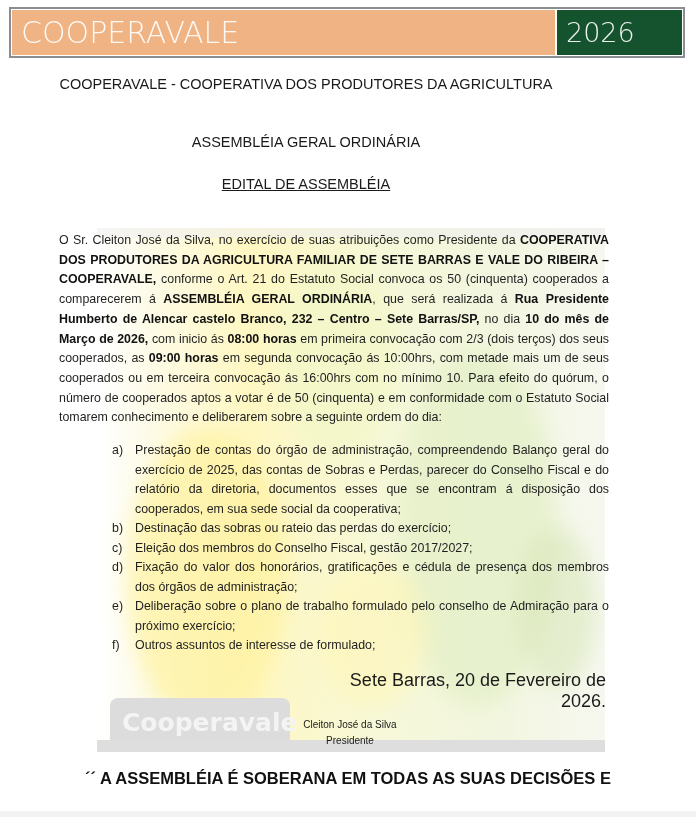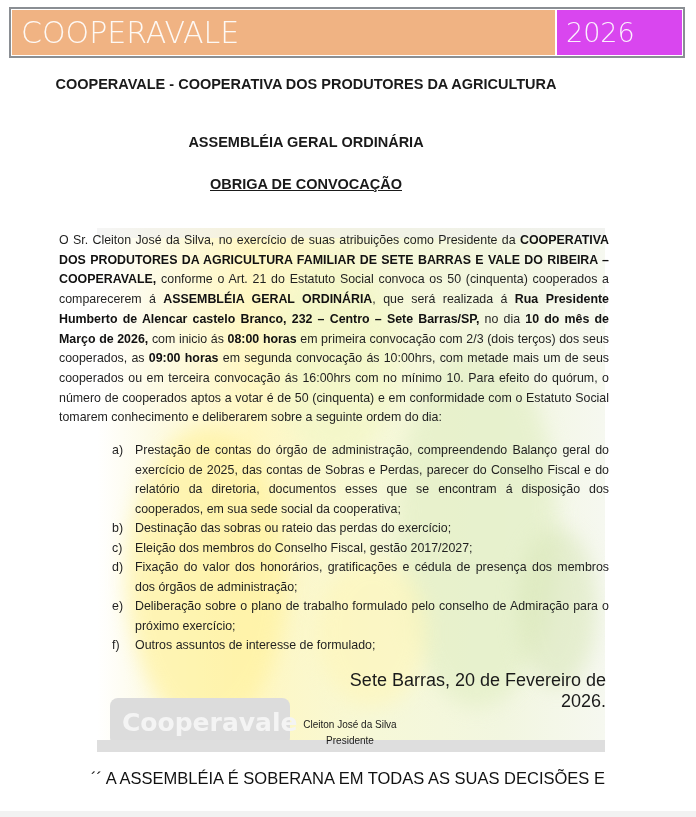--- a/index.html
+++ b/index.html
@@ -13,29 +13,29 @@
   .header-main {
     flex: 0 0 545px; height: 100%; background: #f0b383;
     display: flex; align-items: center; padding-left: 9px;
     border-right: 2px solid #ffffff;
   }
   .header-main span {
     font-family: "DejaVu Sans", sans-serif; font-size: 30px; font-weight: 300;
     color: #ffffff; letter-spacing: 0px; opacity: 0.92;
   }
   .header-year {
-    flex: 1; height: 100%; background: #d946ef;
+    flex: 1; height: 100%; background: #14532d;
     display: flex; align-items: center; padding-left: 9px;
   }
   .header-year span {
     font-family: "DejaVu Sans", sans-serif; font-size: 27px; font-weight: 300;
     color: #ffffff; opacity: 0.92;
   }
 
-  .title-block { position: absolute; left: 0; width: 612px; text-align: center; font-weight: bold; }
+  .title-block { position: absolute; left: 0; width: 612px; text-align: center; font-weight: normal; }
   .org-title { top: 74px; font-size: 14.5px; line-height: 20px; }
   .assembly-title { top: 134px; font-size: 14.5px; }
   .edital-title { top: 176px; font-size: 14.5px; text-decoration: underline; }
 
   .watermark {
     position: absolute; left: 97px; top: 228px; width: 508px; height: 524px;
     overflow: hidden;
     background: linear-gradient(90deg, #ffffff 0%, #fdfbe8 10%, #fff7c2 30%, #f6f8d8 55%, #f2f6e0 80%, #f6f8f0 100%);
   }
   .wm-blob { position: absolute; border-radius: 50%; filter: blur(10px); }
@@ -60,41 +60,41 @@
   .agenda li { display: flex; text-align: justify; }
   .agenda .lbl { flex: 0 0 23px; }
   .agenda .txt { flex: 1; }
 
   .date-line { position: absolute; left: 300px; width: 306px; top: 670px; text-align: right; font-size: 18px; }
   .signature { position: absolute; left: 270px; width: 160px; top: 717px; text-align: center; font-size: 10px; line-height: 16px; }
   .signature .role { display: block; }
 
   .motto {
     position: absolute; left: 0; width: 696px; top: 767px; text-align: center;
-    font-weight: normal; font-size: 16.5px; line-height: 22px; color: #111;
+    font-weight: bold; font-size: 16.5px; line-height: 22px; color: #111;
   }
   .bottom-strip { position: absolute; left: 0; right: 0; bottom: 0; height: 6px; background: #f2f2f2; }
 </style>
 </head>
 <body>
 
 <div class="header-box">
   <div class="header-main">
     <span>COOPERAVALE</span>
   </div>
   <div class="header-year">
     <span>2026</span>
   </div>
 </div>
 
 <div class="title-block org-title">
   <div>COOPERAVALE - COOPERATIVA  DOS PRODUTORES DA AGRICULTURA</div>
 </div>
 <div class="title-block assembly-title">ASSEMBLÉIA GERAL ORDINÁRIA</div>
-<div class="title-block edital-title">OBRIGA DE CONVOCAÇÃO</div>
+<div class="title-block edital-title">EDITAL DE ASSEMBLÉIA</div>
 
 <div class="watermark">
   <div class="wm-topfade"></div>
   <div class="wm-blob" style="left:30px;top:200px;width:160px;height:300px;background:#fff2a0;opacity:.7;"></div>
   <div class="wm-blob" style="left:180px;top:30px;width:120px;height:200px;background:#f3f7c8;opacity:.8;"></div>
   <div class="wm-blob" style="left:300px;top:120px;width:160px;height:360px;background:#e3efc6;opacity:.7;"></div>
   <div class="wm-blob" style="left:420px;top:300px;width:80px;height:160px;background:#d8e6b8;opacity:.55;"></div>
   <div class="wm-blob" style="left:220px;top:330px;width:110px;height:150px;background:#fff6b8;opacity:.6;"></div>
   <div class="wm-badge">
     <span>Cooperavale</span>

